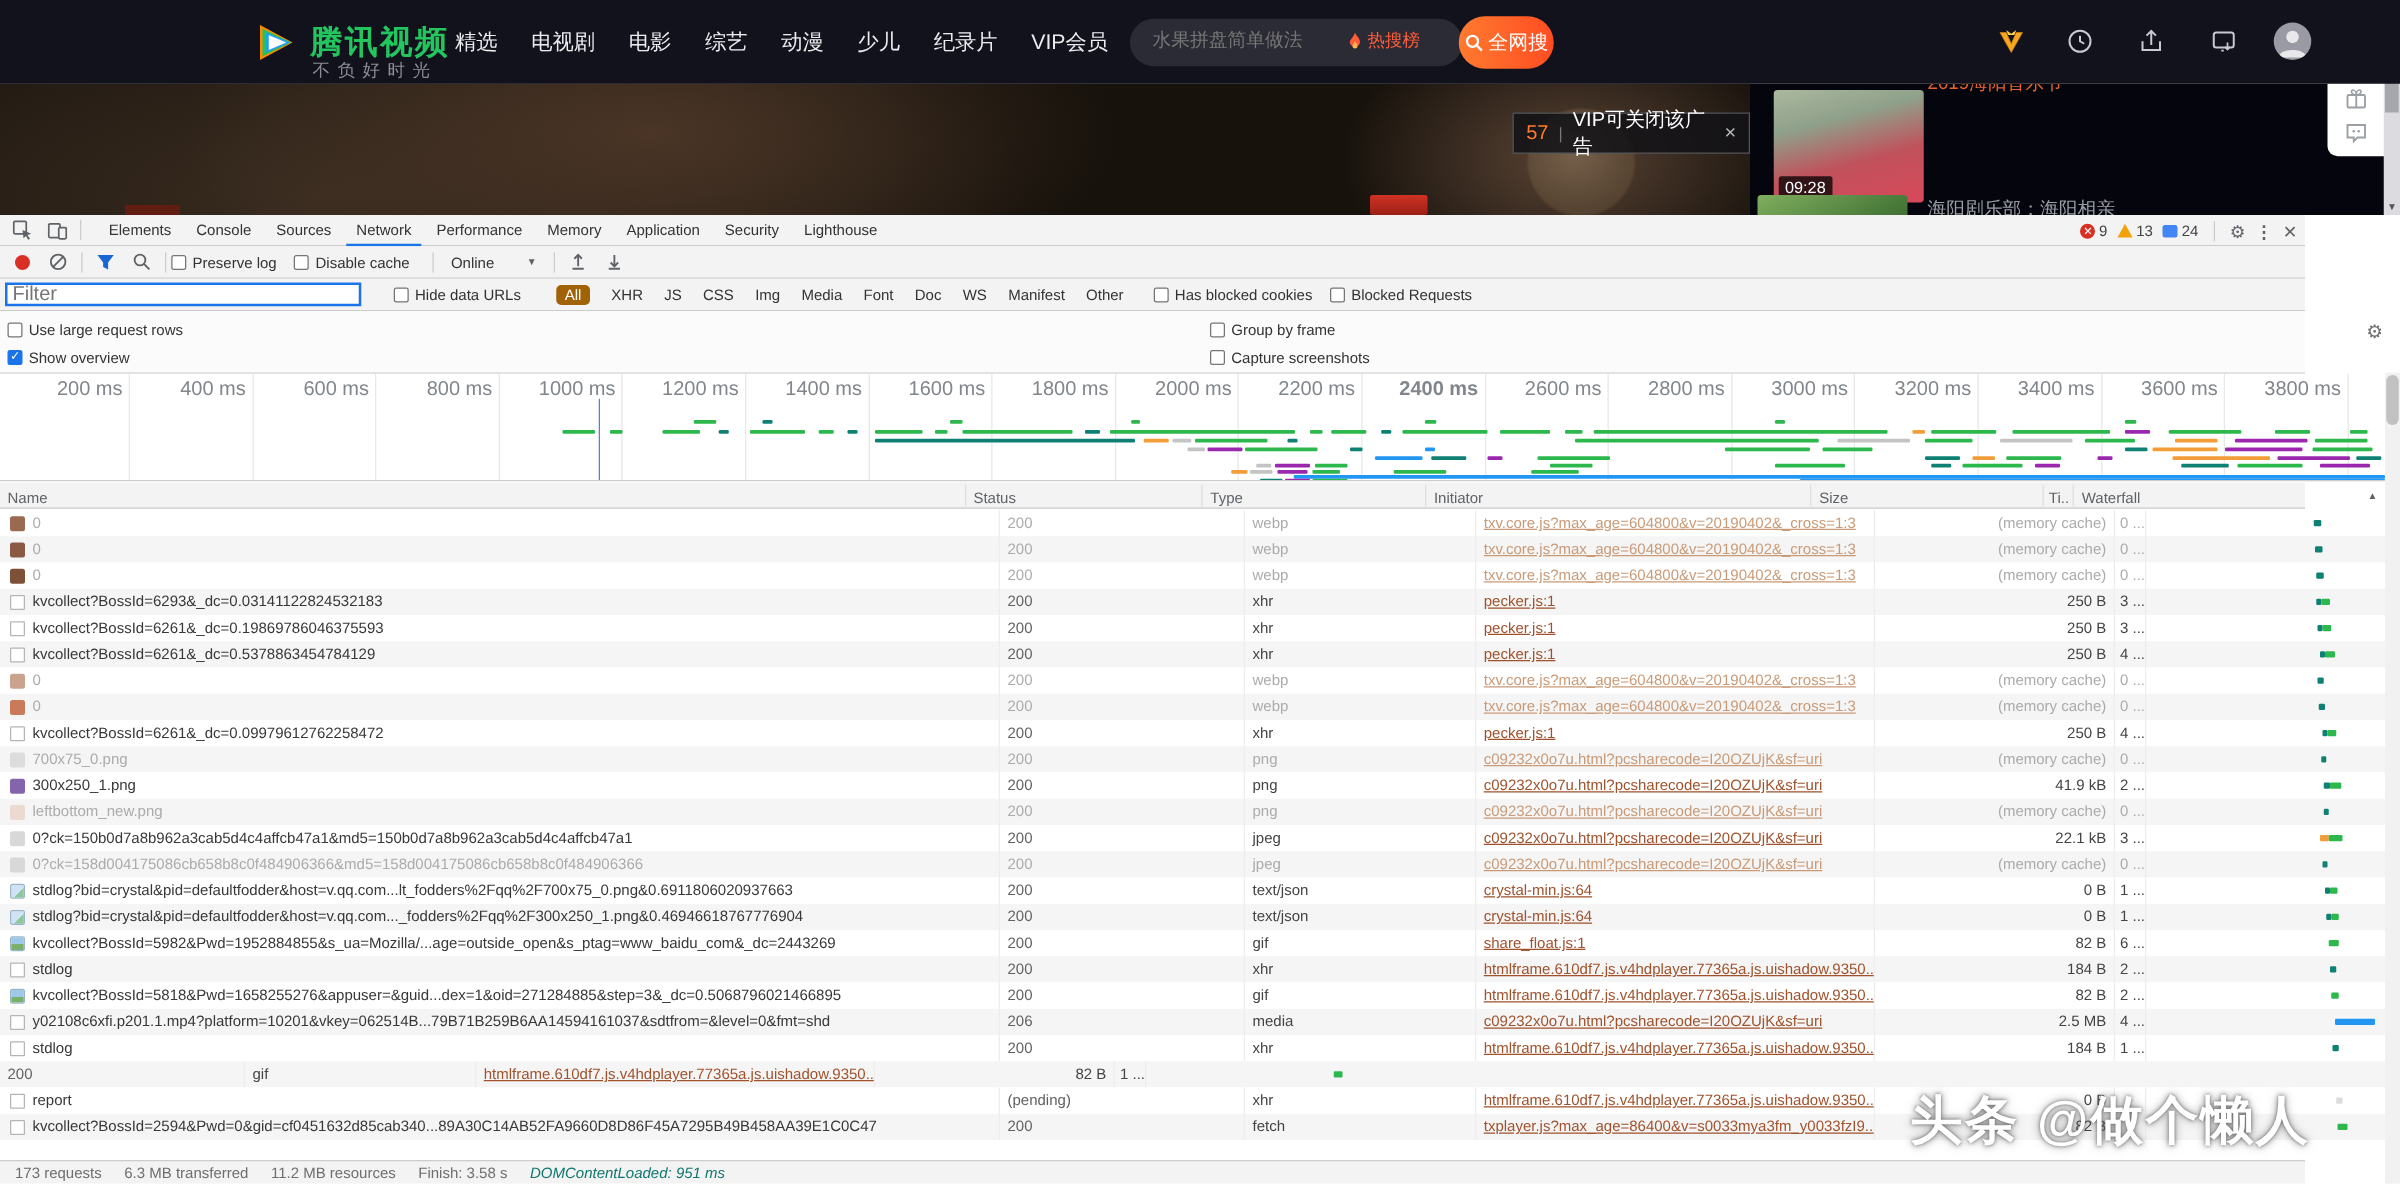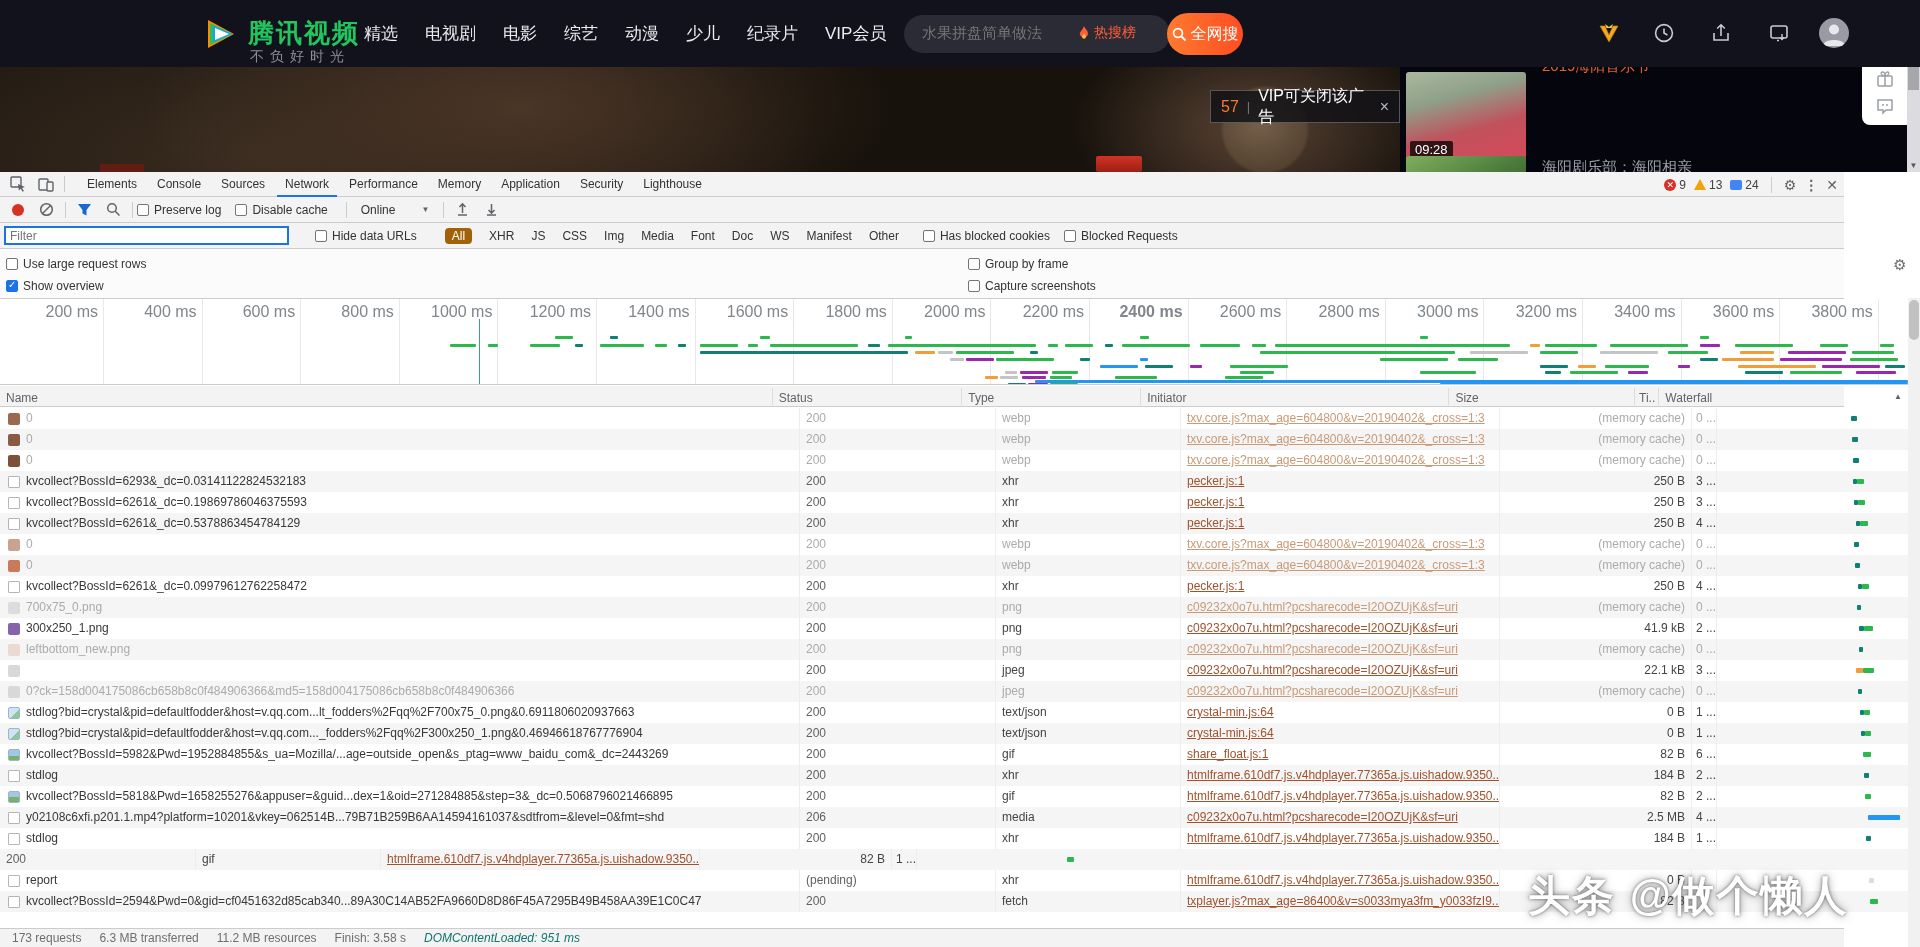--- a/index.html
+++ b/index.html
@@ -33,21 +33,21 @@
       #17120c; overflow:hidden; }
   #clock-blur { left:1222px; top:20px; width:86px; height:86px; border-radius:50%; background:radial-gradient(circle at 45% 40%, #8d7a60 0%, #6e5a42 55%, #57422e 100%); opacity:.55; filter:blur(1px); }
   #red-banner { left:1096px; top:89px; width:46px; height:16px; background:linear-gradient(#d03325,#9c1f14); border-radius:2px; }
   #red-bits { left:100px; top:97px; width:44px; height:8px; background:#6e1c10; opacity:.8; }
   #ad-badge { left:1210px; top:23px; height:33px; padding:0 10px; display:flex; align-items:center; gap:8px; background:rgba(18,18,22,.85); border:1px solid rgba(255,255,255,.28); font-size:16px; }
   #ad-badge .cnt { color:#ff7a2f; }
   #ad-badge .sep { color:#777; font-size:13px; }
   #ad-badge .txt { color:#fff; }
   #ad-badge .cls { color:#bbb; cursor:pointer; margin-left:4px; }
   .thumb { left:1406px; width:120px; border-radius:3px; overflow:hidden; }
-  #thumb1 { top:5px; height:90px; background:linear-gradient(165deg,#aab89e 0%,#8fa08a 30%,#c0525c 62%,#d8485a 100%); }
+  #thumb1 { top:5px; height:90px; background:linear-gradient(165deg,#aab89e 0%,#8fa08a 30%,#c0525c 62%,#d8485a 100%);margin-left:13px; }
   #thumb2 { top:89px; height:60px; background:linear-gradient(150deg,#7fae5e 0%,#4a7a3a 55%,#2e5228 100%); }
   #dur1 { position:absolute; left:4px; bottom:4px; background:rgba(0,0,0,.75); color:#fff; font-size:13px; padding:1px 5px; border-radius:2px; }
   #vtitle1 { left:1542px; top:-10px; color:#e4632e; font-size:15px; width:260px; }
   #vtitle2 { left:1542px; top:91px; color:#9aa0a6; font-size:15px; width:260px; }
   #side-card { left:1862px; top:-8px; width:46px; height:66px; background:#fff; border-radius:8px 0 0 8px; display:flex; flex-direction:column; align-items:center; justify-content:space-around; padding:6px 0; }
   #page-scrollbar { left:1907px; top:-41px; width:13px; height:146px; background:#dcdce0; }
   #page-scroll-thumb { left:1px; top:12px; width:11px; height:52px; background:#a6a6ad; }
   .scroll-arrow { left:0; width:13px; text-align:center; color:#55555c; font-size:8px; }
 
   
@@ -70,21 +70,21 @@
   #record-dot { width:12px; height:12px; border-radius:50%; background:#d93025; margin:0 8px 0 12px; cursor:pointer; }
   .tool-svg { width:15px; height:15px; margin:0 7px; cursor:pointer; }
   .cb { width:12px; height:12px; border:1px solid #757575; border-radius:2px; background:#fff; display:inline-block; flex:none; cursor:pointer; }
   .cb.checked { background:#1a73e8; border-color:#1a73e8; position:relative; }
   .cb.checked::after { content:"✓"; position:absolute; left:1px; top:-2px; color:#fff; font-size:10px; }
   .cb-label { margin:0 14px 0 5px; cursor:pointer; }
   #throttle { display:flex; align-items:center; gap:26px; margin:0 10px; cursor:pointer; }
   #throttle .arr { font-size:8px; color:#5f6368; }
 
   #filter-row { top:51px; height:26px; }
-  #filter-input { position:absolute; left:4px; top:3px; width:285px; height:19px; border:2px solid #1a73e8; background:#fff; font-size:12px; padding:0 4px; color:#333; outline:none; }
+  #filter-input { position:absolute; left:4px; top:3px; width:285px; height:19px; border:2px solid #1a73e8; background:#fff; font-size:16px; padding:0 4px; color:#333; outline:none; }
   #filter-right { position:absolute; left:315px; display:flex; align-items:center; }
   #types { display:flex; align-items:center; gap:17px; margin:0 10px 0 14px; }
   .ftype { cursor:pointer; color:#333; }
   .ftype.active { background:#a16207; color:#fff; border-radius:4px; padding:1px 7px; }
 
   #opt-rows { top:77px; height:50px; background:#fbfbfb; border-bottom:1px solid #ccc; }
   .opt { position:absolute; display:flex; align-items:center;justify-content:center; }
   #gear2 { position:absolute; left:1893px; top:84px; color:#6e6e6e; font-size:15px; cursor:pointer; }
 
   #overview { top:127px; left:0; width:1920px; height:86px; background:#fff; border-bottom:1px solid #ccc; overflow:hidden; cursor:col-resize; }
@@ -667,20 +667,21 @@
           <div class="cell c-init"><span>c09232x0o7u.html?pcsharecode=I20OZUjK&amp;sf=uri</span></div>
           <div class="cell c-size">(memory cache)</div>
           <div class="cell c-time">0 ...</div>
           <div class="cell c-wf">
             <div class="wf-bar" style="left: 142px; width: 4px; background: rgb(14, 129, 116);"></div>
           </div>
         </div>
         <div class="req-row">
           <div class="cell c-name">
             <span class="fico" style="background: rgb(216, 216, 216);"></span>
+            <span>0?ck=150b0d7a8b962a3cab5d4c4affcb47a1&amp;md5=150b0d7a8b962a3cab5d4c4affcb47a1</span>
           </div>
           <div class="cell c-status">200</div>
           <div class="cell c-type">jpeg</div>
           <div class="cell c-init"><span>c09232x0o7u.html?pcsharecode=I20OZUjK&amp;sf=uri</span></div>
           <div class="cell c-size">22.1 kB</div>
           <div class="cell c-time">3 ...</div>
           <div class="cell c-wf">
             <div class="wf-bar" style="left: 139px; width: 7px; background: rgb(242, 157, 56);"></div>
             <div class="wf-bar" style="left: 146px; width: 11px; background: rgb(45, 184, 77);"></div>
           </div>

